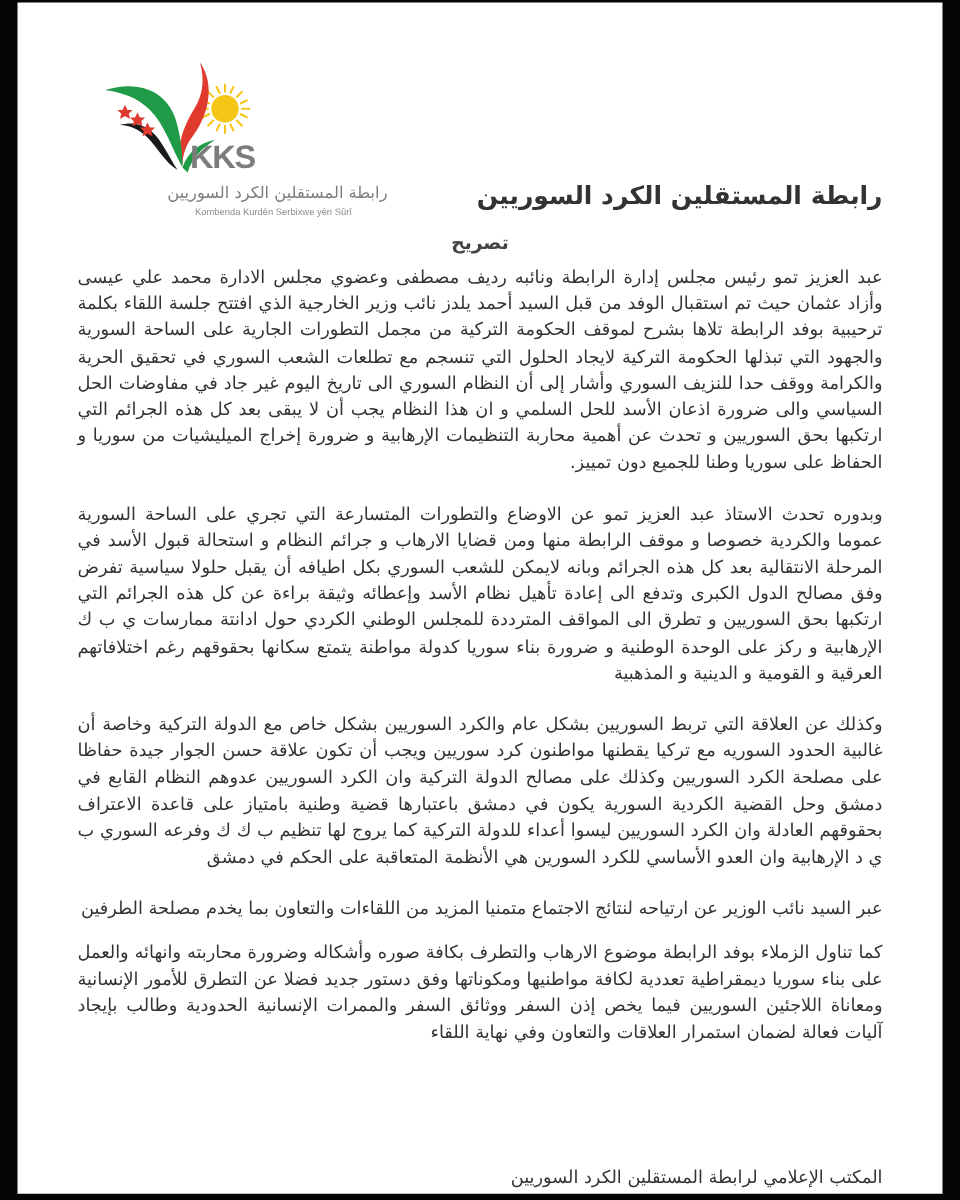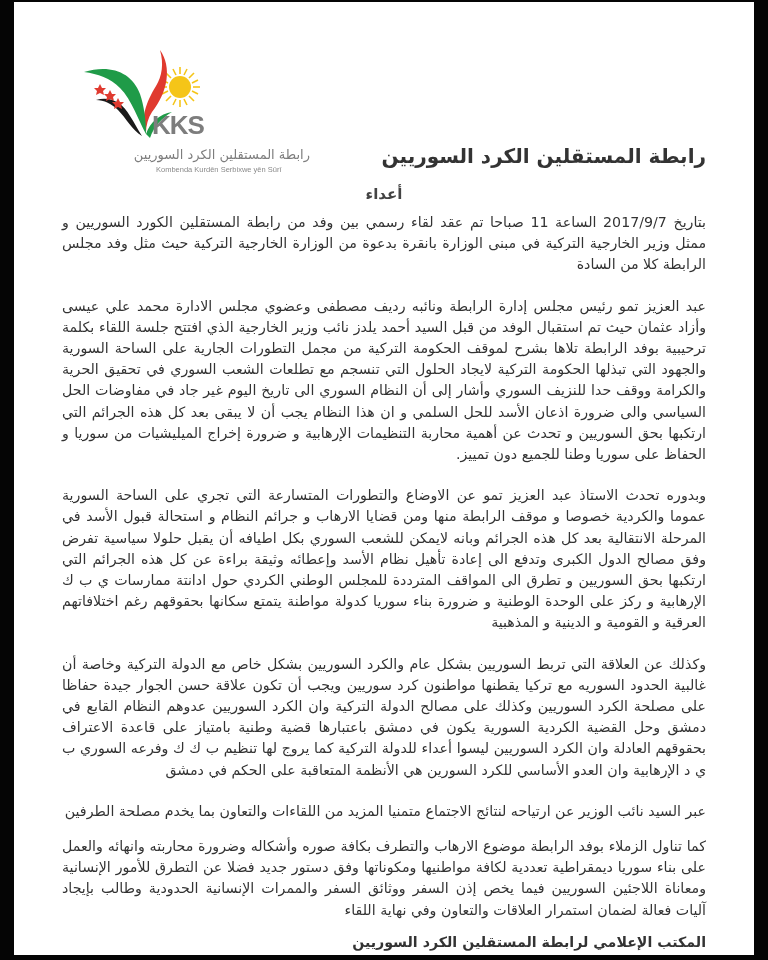--- a/index.html
+++ b/index.html
@@ -35,21 +35,21 @@
     font-size: 15px; font-weight: bold; color: #444; direction: rtl;
   }
   .body-text {
     position: absolute; left: 48px; right: 48px; top: 210px;
     direction: rtl; text-align: justify; color: #333; font-size: 14.2px; line-height: 21.2px;
     font-family: "DejaVu Sans", sans-serif;
   }
   .body-text p { margin: 0 0 20px 0; text-align-last: right; }
   .body-text p.tight { margin-bottom: 14px; }
   .footer-line {
-    position: absolute; right: 48px; top: 932px; direction: rtl; font-size: 14.2px; color: #333; font-weight: bold;
+    position: absolute; right: 48px; top: 932px; direction: rtl; font-size: 14.2px; color: #333;
   }
 </style>
 </head>
 <body>
 
 <div class="sheet">
 
   <div class="logo">
     <svg width="160" height="110" viewBox="0 0 160 110">
 
@@ -88,24 +88,23 @@
         <polygon points="30,48 32,52 36,52 33,55 34,59 30,57 26,59 27,55 24,52 28,52"></polygon>
         <polygon points="38,56 40,60 44,60 41,63 42,67 38,65 34,67 35,63 32,60 36,60"></polygon>
       </g>
     </svg>
     <div class="logo-kks">KKS</div>
     <div class="logo-ar">رابطة المستقلين الكرد السوريين</div>
     <div class="logo-latin">Kombenda Kurdên Serbixwe yên Sûrî</div>
   </div>
 
   <div class="org-title">رابطة المستقلين الكرد السوريين</div>
-  <div class="doc-heading">أعداء</div>
+  <div class="doc-heading">تصريح</div>
 
   <div class="body-text">
-    <p>بتاريخ 2017/9/7 الساعة 11 صباحا تم عقد  لقاء رسمي بين وفد من رابطة المستقلين الكورد السوريين  و ممثل وزير الخارجية التركية في مبنى الوزارة  بانقرة  بدعوة من الوزارة الخارجية التركية حيث  مثل وفد مجلس الرابطة كلا من السادة</p>
     <p>عبد العزيز تمو رئيس مجلس إدارة الرابطة ونائبه  رديف مصطفى وعضوي مجلس الادارة محمد علي عيسى وأزاد عثمان  حيث تم  استقبال الوفد من قبل  السيد  أحمد يلدز نائب وزير الخارجية الذي افتتح جلسة اللقاء بكلمة ترحيبية بوفد الرابطة تلاها  بشرح لموقف الحكومة التركية من مجمل التطورات الجارية على الساحة السورية  والجهود التي تبذلها الحكومة  التركية لايجاد الحلول التي تنسجم مع تطلعات الشعب السوري في تحقيق الحرية والكرامة ووقف حدا للنزيف السوري   وأشار إلى أن  النظام السوري الى تاريخ اليوم غير جاد في مفاوضات الحل السياسي والى ضرورة اذعان الأسد للحل السلمي و ان هذا النظام يجب أن لا يبقى بعد كل هذه الجرائم التي ارتكبها بحق السوريين و تحدث عن أهمية محاربة التنظيمات الإرهابية و ضرورة  إخراج الميليشيات من سوريا و  الحفاظ على سوريا وطنا للجميع دون تمييز.</p>
     <p>وبدوره تحدث  الاستاذ عبد العزيز تمو  عن الاوضاع والتطورات المتسارعة التي تجري على الساحة السورية عموما والكردية خصوصا و موقف الرابطة  منها  ومن قضايا  الارهاب  و جرائم النظام  و  استحالة قبول الأسد في المرحلة الانتقالية بعد كل هذه الجرائم وبانه لايمكن للشعب السوري بكل اطيافه أن يقبل حلولا سياسية تفرض وفق مصالح الدول الكبرى وتدفع الى إعادة تأهيل نظام الأسد وإعطائه وثيقة براءة عن كل هذه الجرائم التي ارتكبها بحق السوريين  و تطرق الى  المواقف المترددة للمجلس الوطني الكردي حول ادانتة ممارسات ي ب ك  الإرهابية و ركز على الوحدة الوطنية و ضرورة بناء سوريا كدولة مواطنة يتمتع سكانها بحقوقهم رغم اختلافاتهم العرقية و القومية و الدينية و المذهبية</p>
     <p>وكذلك عن العلاقة التي تربط السوريين بشكل عام والكرد السوريين بشكل خاص مع الدولة التركية وخاصة أن غالبية الحدود السوريه مع تركيا يقطنها مواطنون كرد سوريين ويجب أن تكون علاقة حسن الجوار جيدة حفاظا على مصلحة الكرد السوريين وكذلك على مصالح الدولة التركية وان الكرد السوريين عدوهم النظام القابع في دمشق وحل القضية الكردية السورية يكون في دمشق باعتبارها قضية وطنية بامتياز  على قاعدة الاعتراف بحقوقهم العادلة وان الكرد السوريين ليسوا أعداء للدولة التركية كما يروج لها تنظيم ب ك ك وفرعه السوري ب ي د  الإرهابية وان العدو الأساسي للكرد السورين هي الأنظمة المتعاقبة على الحكم في دمشق</p>
     <p class="tight">عبر السيد نائب الوزير عن ارتياحه  لنتائج الاجتماع متمنيا المزيد من اللقاءات والتعاون بما يخدم  مصلحة الطرفين</p>
     <p class="tight">كما تناول الزملاء بوفد الرابطة موضوع الارهاب  والتطرف  بكافة صوره وأشكاله وضرورة محاربته وانهائه والعمل على  بناء سوريا ديمقراطية تعددية لكافة مواطنيها ومكوناتها وفق دستور جديد فضلا عن التطرق للأمور الإنسانية ومعاناة اللاجئين السوريين فيما يخص إذن السفر ووثائق السفر والممرات الإنسانية الحدودية وطالب  بإيجاد آليات فعالة لضمان استمرار العلاقات والتعاون وفي نهاية اللقاء</p>
   </div>
 
   <div class="footer-line">المكتب الإعلامي لرابطة المستقلين الكرد السوريين</div>
 </div>
 

